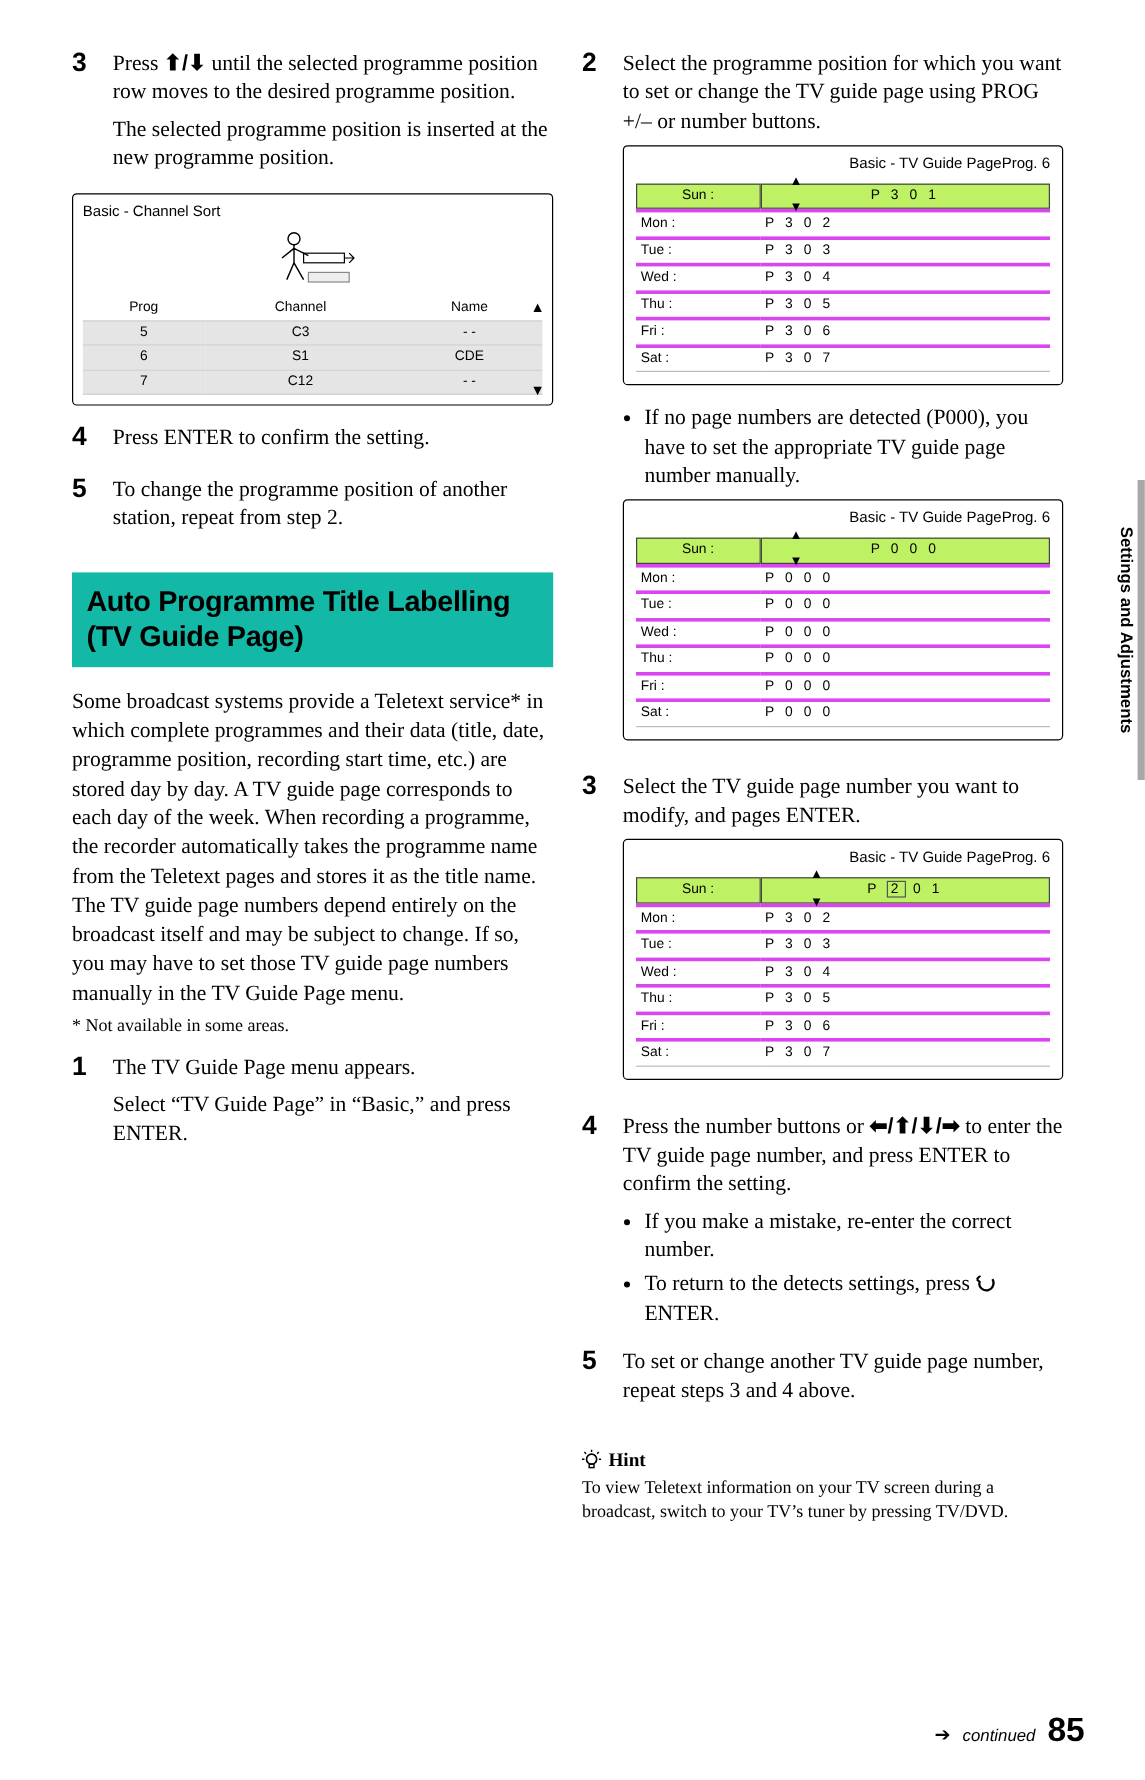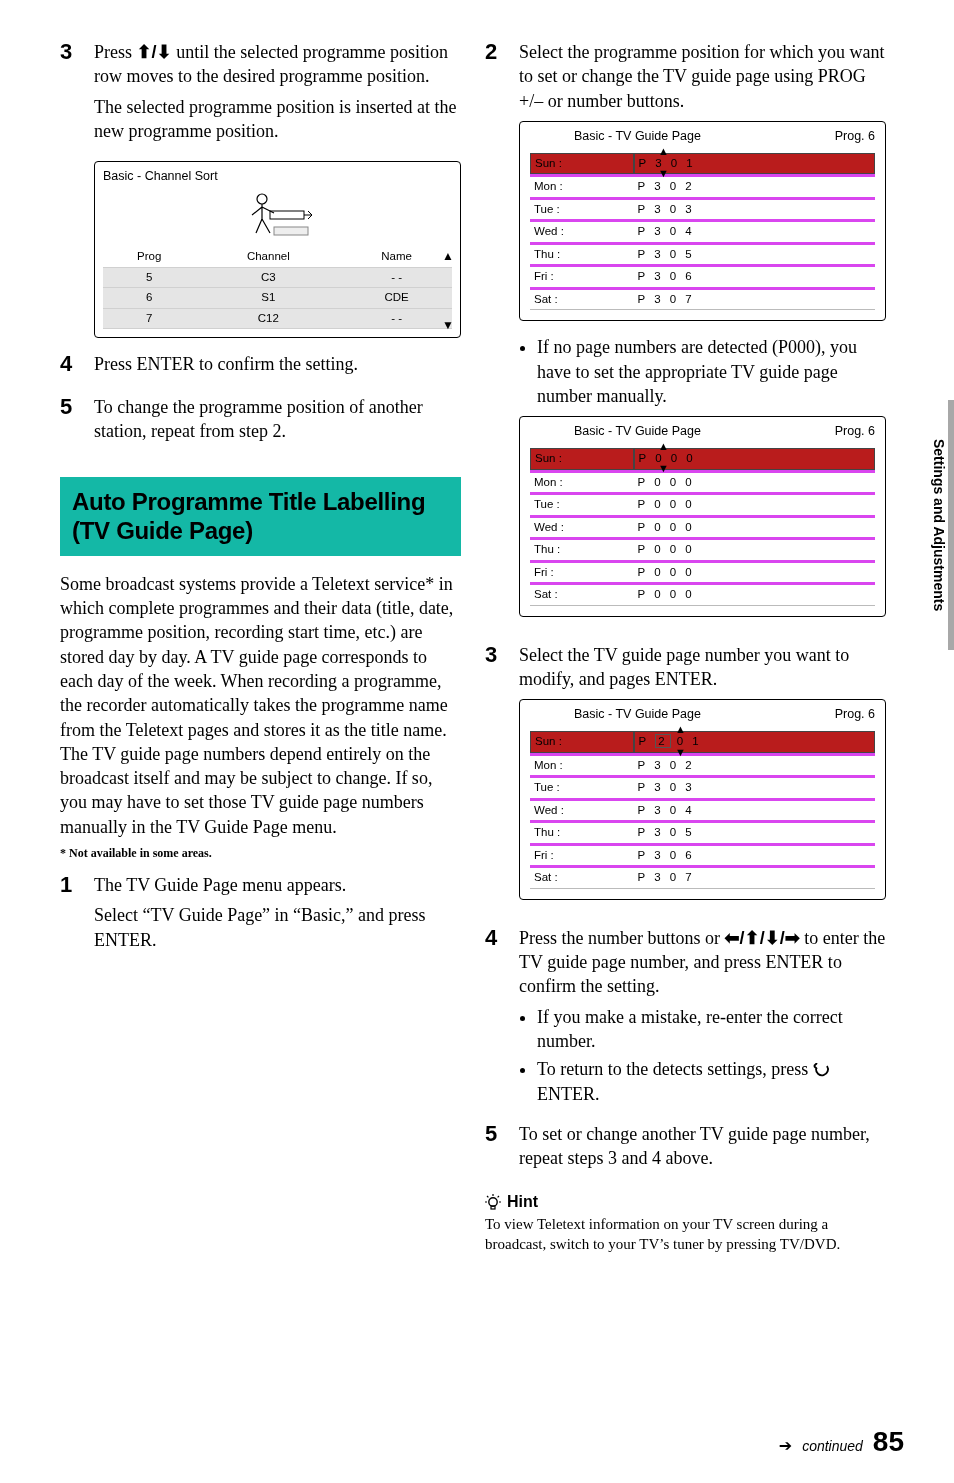--- a/index.html
+++ b/index.html
@@ -90,80 +90,80 @@
     font-family: Arial, Helvetica, sans-serif;
     font-weight: 900;
     font-size: 24px;
     line-height: 1.22;
     padding: 10px 12px;
     margin: 28px 0 16px 0;
     letter-spacing: -0.3px;
   }
   .para { margin: 0 0 6px 0; }
   .footnote {
-    font-size: 12px;
+    font-size: 15px;
     margin: 4px 0 12px 0;
-    font-weight: bold;
   }
   .bullet-list {
     margin: 0;
     padding: 0 0 0 18px;
   }
   .bullet-list li {
     list-style: disc;
     margin-bottom: 4px;
   }
   .tv-panel {
     border: 1px solid #000;
     border-radius: 4px;
     padding: 6px 10px 10px 10px;
     margin: 8px 0 14px 0;
     font-family: Arial, Helvetica, sans-serif;
     font-size: 12px;
     position: relative;
   }
   .tv-panel-header {
     display: flex;
-    justify-content: space-between;
+    justify-content: flex-end;
     font-size: 12.5px;
     margin-bottom: 8px;
     margin-left: 44px;
   }
   .tv-table {
     width: 100%;
     border-collapse: separate;
     border-spacing: 0 0;
     font-size: 11.5px;
   }
   .tv-table td {
     padding: 2px 4px;
     border-top: 3px solid #d946ef;
   }
   .tv-table tr:last-child td {
     border-bottom: 1px solid #bbb;
   }
   .tv-table td.day { width: 30%; }
   .tv-table td.val { letter-spacing: 3px; }
   .tv-row-hi td {
-    background: #b91c1c;
+    background: #bef264;
     border: 1px solid #444;
+    text-align: center;
   }
   .tv-caret {
     position: absolute;
     font-size: 11px;
     line-height: 1;
   }
   .hint-row {
     display: flex;
-    align-items: flex-end;
+    align-items: center;
     gap: 6px;
-    font-family: Liberation Sans, sans-serif;
+    font-family: Liberation Serif, serif;
     font-weight: bold;
     font-size: 16px;
-    margin-top: 14px;
+    margin-top: 30px;
   }
   .hint-icon svg { display: block; }
   .hint-text {
     font-size: 15px;
     margin-top: 2px;
   }
   .sidebar-tab {
     position: absolute;
     right: 0;
     top: 400px;
@@ -228,21 +228,21 @@
       <div class="step">
         <div class="step-num">3</div>
         <div class="step-body">
           <p class="para">
             <span>Press </span><span class="inline-arrow">⬆/⬇</span><span> until the selected programme position row moves to the desired programme position.</span>
           </p>
           <p class="para">The selected programme position is inserted at the new programme position.</p>
         </div>
       </div>
 
-      <div class="sort-panel" style="margin-left:34px;">
+      <div class="sort-panel" style="">
         <div class="sort-header">Basic - Channel Sort</div>
         <div class="sort-illust">
           <svg width="80" height="54" viewBox="0 0 80 54">
             <circle cx="24" cy="10" r="5" fill="none" stroke="#000" stroke-width="1.2"></circle>
             <path d="M24 15 L24 30 M24 18 L14 26 M24 18 L36 24 M24 30 L18 44 M24 30 L32 44" stroke="#000" stroke-width="1.2" fill="none"></path>
             <rect x="32" y="22" width="34" height="8" fill="none" stroke="#000" stroke-width="1"></rect>
             <path d="M66 26 L74 26 M70 22 L74 26 L70 30" stroke="#000" stroke-width="1" fill="none"></path>
             <rect x="36" y="38" width="34" height="8" fill="#eee" stroke="#888" stroke-width="1"></rect>
           </svg>
         </div>

